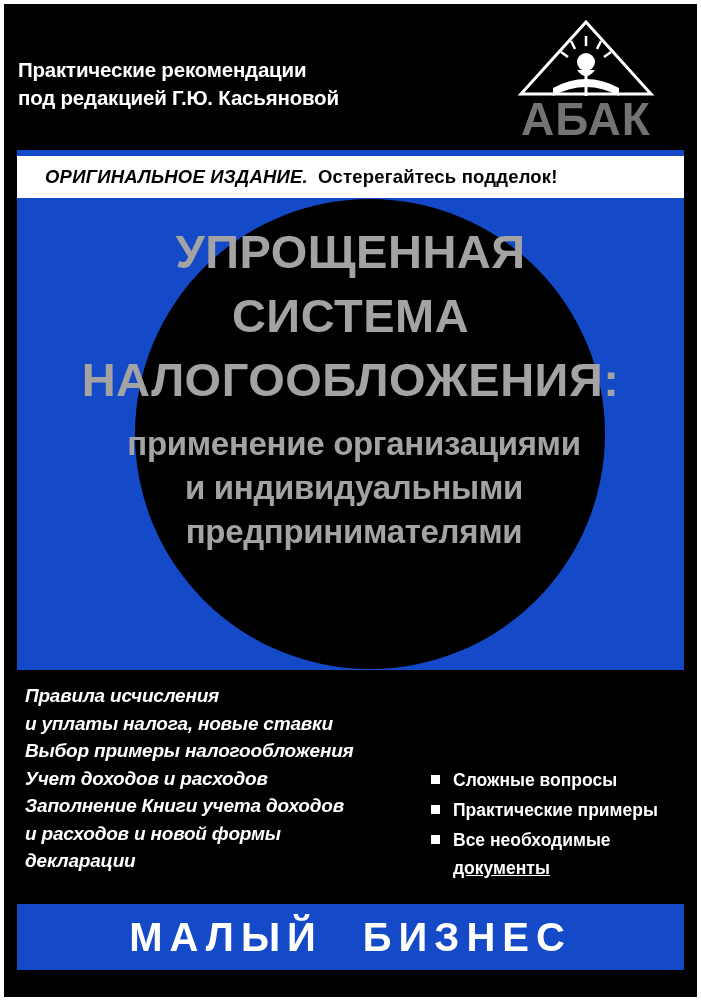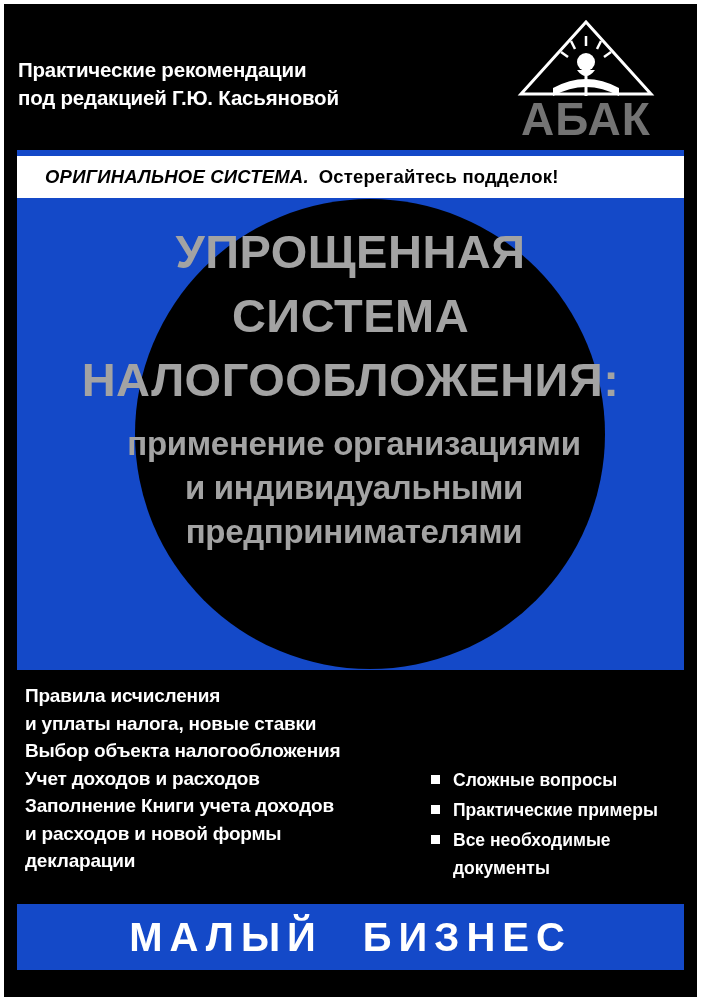--- a/index.html
+++ b/index.html
@@ -167,20 +167,21 @@
   .features {
     position: absolute;
     left: 8px;
     top: 12px;
     width: 368px;
     color: #ffffff;
     font-size: 19px;
     font-weight: bold;
     line-height: 27.5px;
     letter-spacing: -0.2px;
+    font-style: italic;
   }
   .features .ln { display: block; }
   .lower-right {
     position: absolute;
     left: 390px;
     top: 0;
     width: 277px;
     height: 230px;
   }
   .bullets {
@@ -200,21 +201,21 @@
     margin-bottom: 2px;
   }
   .bullet-row .sq {
     position: absolute;
     left: 0;
     top: 9px;
     width: 9px;
     height: 9px;
     background: #ffffff;
   }
-  .bullet-row .b2 { display: block; padding-left: 0; }
+  .bullet-row .b2 { display: block; padding-left: 0; text-decoration: underline; }
   
   .bottom-bar {
     position: absolute;
     left: 13px;
     top: 900px;
     width: 667px;
     height: 66px;
     background: #1449c8;
     display: flex;
     align-items: center;
@@ -258,21 +259,21 @@
             <line x1="120" y1="34" x2="113" y2="39"></line>
           </g>
         </svg>
         <div class="logo-word">АБАК</div>
       </div>
     </div>
 
     <div class="blue-field"></div>
 
     <div class="orig-strip">
-      <span class="txt1">ОРИГИНАЛЬНОЕ СИСТЕМА.</span>
+      <span class="txt1">ОРИГИНАЛЬНОЕ ИЗДАНИЕ.</span>
       <span class="txt2">Остерегайтесь подделок!</span>
     </div>
 
     <div class="circle"></div>
 
     <div class="title-block">
       <div class="title-main">
         <span class="ln">УПРОЩЕННАЯ</span>
         <span class="ln">СИСТЕМА</span>
         <span class="ln">НАЛОГООБЛОЖЕНИЯ:</span>
@@ -282,21 +283,21 @@
         <span class="ln">и индивидуальными</span>
         <span class="ln">предпринимателями</span>
       </div>
     </div>
 
     <div class="lower">
       <div class="lower-left">
         <div class="features">
           <span class="ln">Правила исчисления</span>
           <span class="ln">и уплаты налога, новые ставки</span>
-          <span class="ln">Выбор объекта налогообложения</span>
+          <span class="ln">Выбор примеры налогообложения</span>
           <span class="ln">Учет доходов и расходов</span>
           <span class="ln">Заполнение Книги учета доходов</span>
           <span class="ln">и расходов и новой формы</span>
           <span class="ln">декларации</span>
         </div>
       </div>
       <div class="lower-right">
         <div class="bullets">
           <span class="bullet-row">
             <span class="sq"></span>

